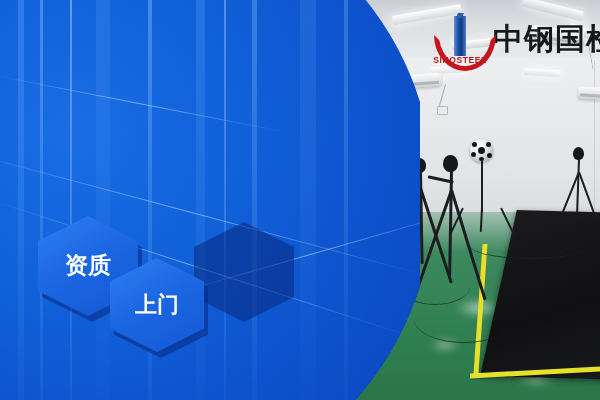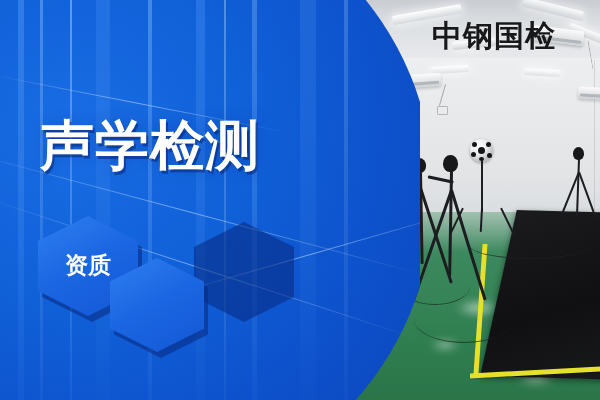--- a/index.html
+++ b/index.html
@@ -281,20 +281,25 @@
       <div class="leg" style="left:419px;top:188px;width:3px;height:100px;transform:rotate(20deg);"></div>
       <div class="leg" style="left:419px;top:188px;width:3px;height:100px;transform:rotate(-18deg);"></div>
     </div>
 
     <div class="wire" style="left:400px;top:268px;width:70px;height:36px;"></div>
     <div class="wire" style="left:414px;top:296px;width:100px;height:46px;"></div>
     <div class="wire" style="left:470px;top:232px;width:120px;height:26px;"></div>
   </div>
 
   <div class="logo">
+    <div class="logo-mark">
+      <span class="pillar"></span>
+      <span class="swoosh"></span>
+      <span class="logo-en">SINOSTEEL</span>
+    </div>
     <div class="logo-cn">中钢国检</div>
 
   </div>
 
   <div class="blue-wrap">
     <div class="blue-rect"></div>
     <div class="blue-circle"></div>
 
     <div class="streak s1"></div>
     <div class="streak s2"></div>
@@ -305,28 +310,28 @@
     <div class="streak s7"></div>
     <div class="streak s8"></div>
     <div class="streak s9"></div>
     <div class="streak s10"></div>
 
     <div class="diag d4"></div>
     <div class="diag d1"></div>
     <div class="diag d2"></div>
     <div class="diag d3"></div>
 
-    <div class="title">声学检测</div>
 
     <div class="hex-shadow hex-a-sh"></div>
     <div class="hex-shadow hex-c-sh"></div>
     <div class="hex-shadow hex-b-sh"></div>
 
     <div class="hex hex-a">
       <span class="ln">资质</span>
     </div>
 
 
     <div class="hex hex-b">
+      <span class="ln">上门</span>
     </div>
   </div>
 
 </div>
 
 </body></html>

